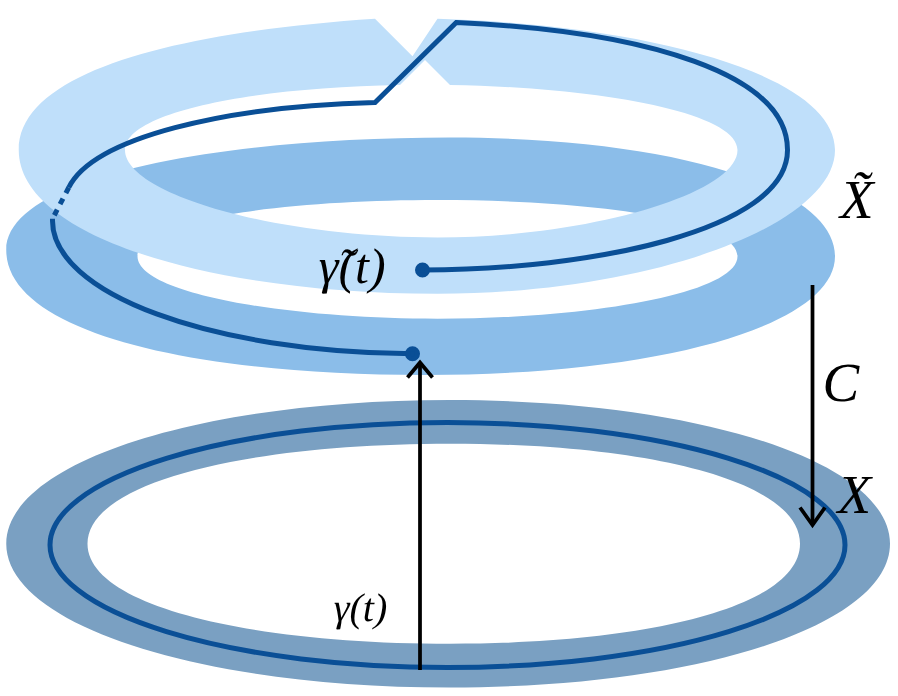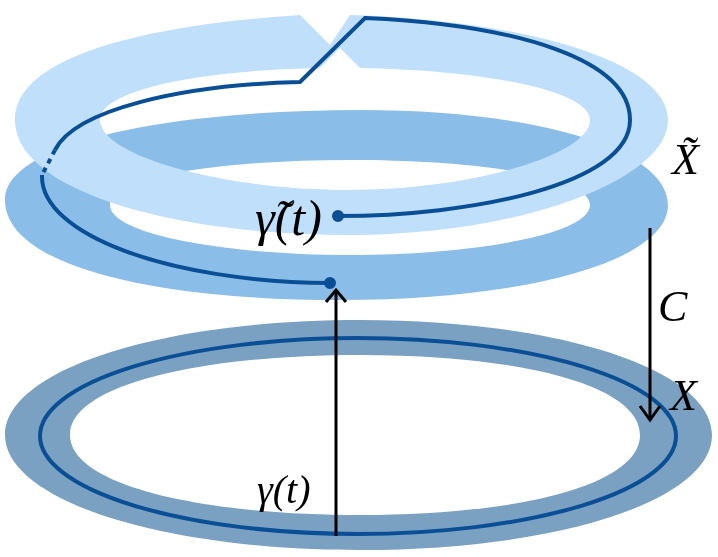--- a/index.html
+++ b/index.html
@@ -43,15 +43,15 @@
     </g>
     <g stroke="#000" stroke-width="3" fill="none">
       <line x1="650" y1="228" x2="650" y2="418"></line>
       <path d="M 640 406 L 650 420 L 660 406"></path>
     </g>
   </svg>
 
   <div class="lbl" style="left:672px;top:138px;font-size:44px;">X̃</div>
   <div class="lbl" style="left:670px;top:374px;font-size:44px;">X</div>
   <div class="lbl" style="left:658px;top:285px;font-size:44px;">C</div>
-  <div class="lbl" style="left:255px;top:193px;font-size:50px;font-style:italic;">γ̃(t)</div>
-  <div class="lbl" style="left:257px;top:470px;font-size:40px;">γ(t)</div>
+  <div class="lbl" style="left:255px;top:193px;font-size:40px;font-style:italic;">γ̃(t)</div>
+  <div class="lbl" style="left:267px;top:470px;font-size:32px;">γ(t)</div>
 </div>
 
 </body></html>

